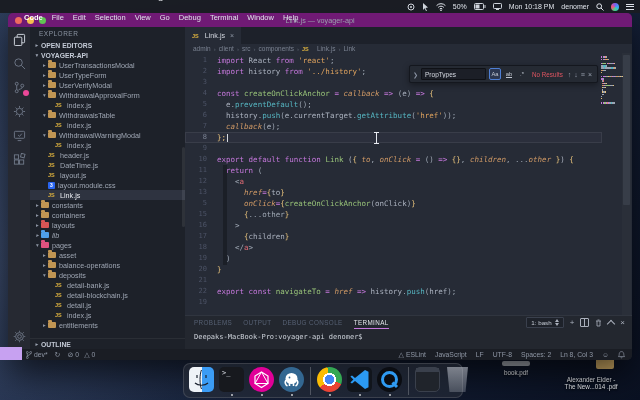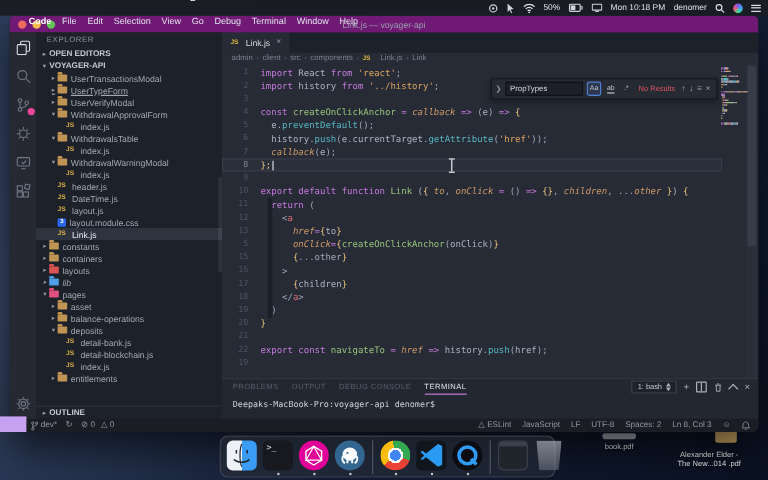--- a/index.html
+++ b/index.html
@@ -279,21 +279,21 @@
       <div class="sbrow">
         <span class="chev">▾</span>
         <span>VOYAGER-API</span>
       </div>
       <div id="tree">
           <div class="trow" style="padding-left: 11px;">
             <span class="chev">▸</span>
             <span class="fic fold"></span>
             <span class="flabel">UserTransactionsModal</span>
           </div>
-          <div class="trow" style="padding-left: 11px; text-decoration: underline;">
+          <div class="trow" style="padding-left: 11px;">
             <span class="chev">▸</span>
             <span class="fic fold"></span>
             <span class="flabel">UserTypeForm</span>
           </div>
           <div class="trow" style="padding-left: 11px;">
             <span class="chev">▸</span>
             <span class="fic fold"></span>
             <span class="flabel">UserVerifyModal</span>
           </div>
           <div class="trow" style="padding-left: 11px;">
@@ -393,20 +393,25 @@
           </div>
           <div class="trow" style="padding-left: 18px;">
             <span class="chev"></span>
             <span class="fic js">JS</span>
             <span class="flabel">detail-bank.js</span>
           </div>
           <div class="trow" style="padding-left: 18px;">
             <span class="chev"></span>
             <span class="fic js">JS</span>
             <span class="flabel">detail-blockchain.js</span>
+          </div>
+          <div class="trow" style="padding-left: 18px;">
+            <span class="chev"></span>
+            <span class="fic js">JS</span>
+            <span class="flabel">detail.js</span>
           </div>
           <div class="trow" style="padding-left: 18px;">
             <span class="chev"></span>
             <span class="fic js">JS</span>
             <span class="flabel">index.js</span>
           </div>
           <div class="trow" style="padding-left: 11px;">
             <span class="chev">▸</span>
             <span class="fic fold"></span>
             <span class="flabel">entitlements</span>

